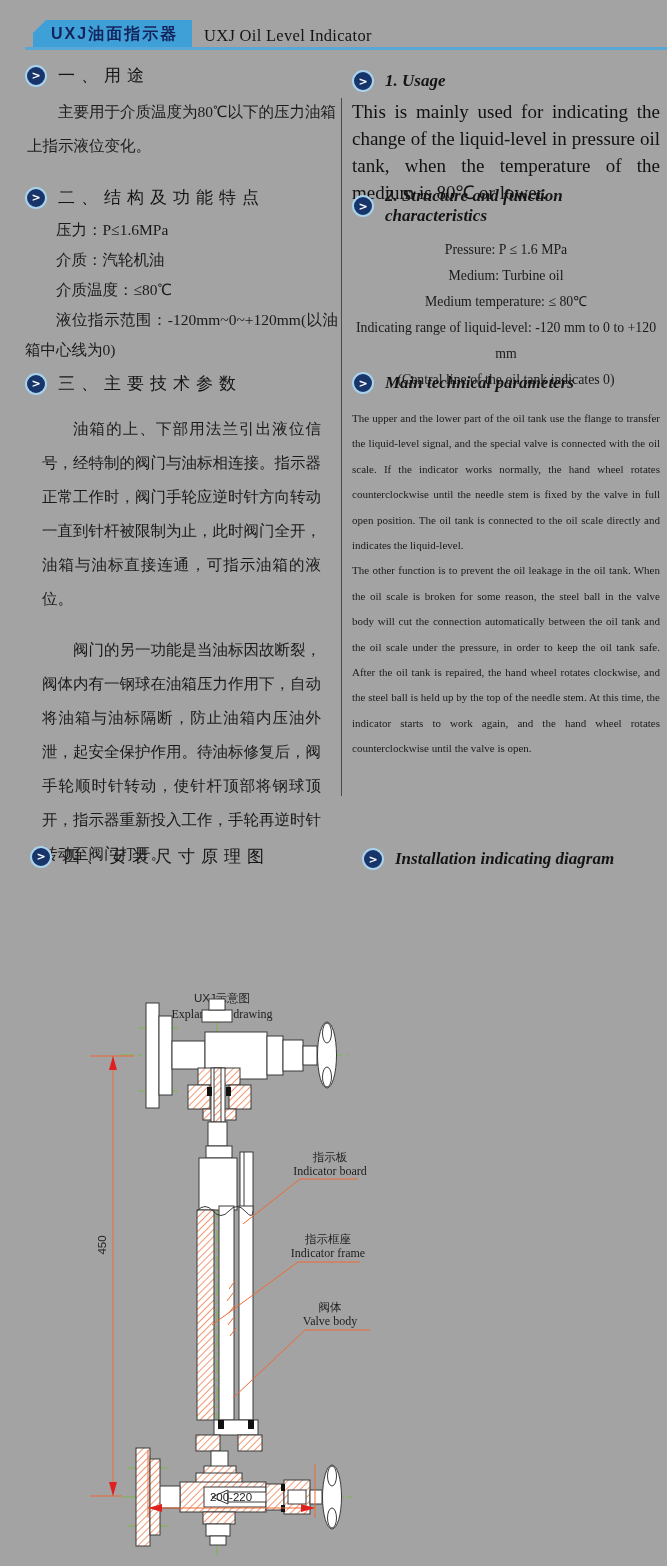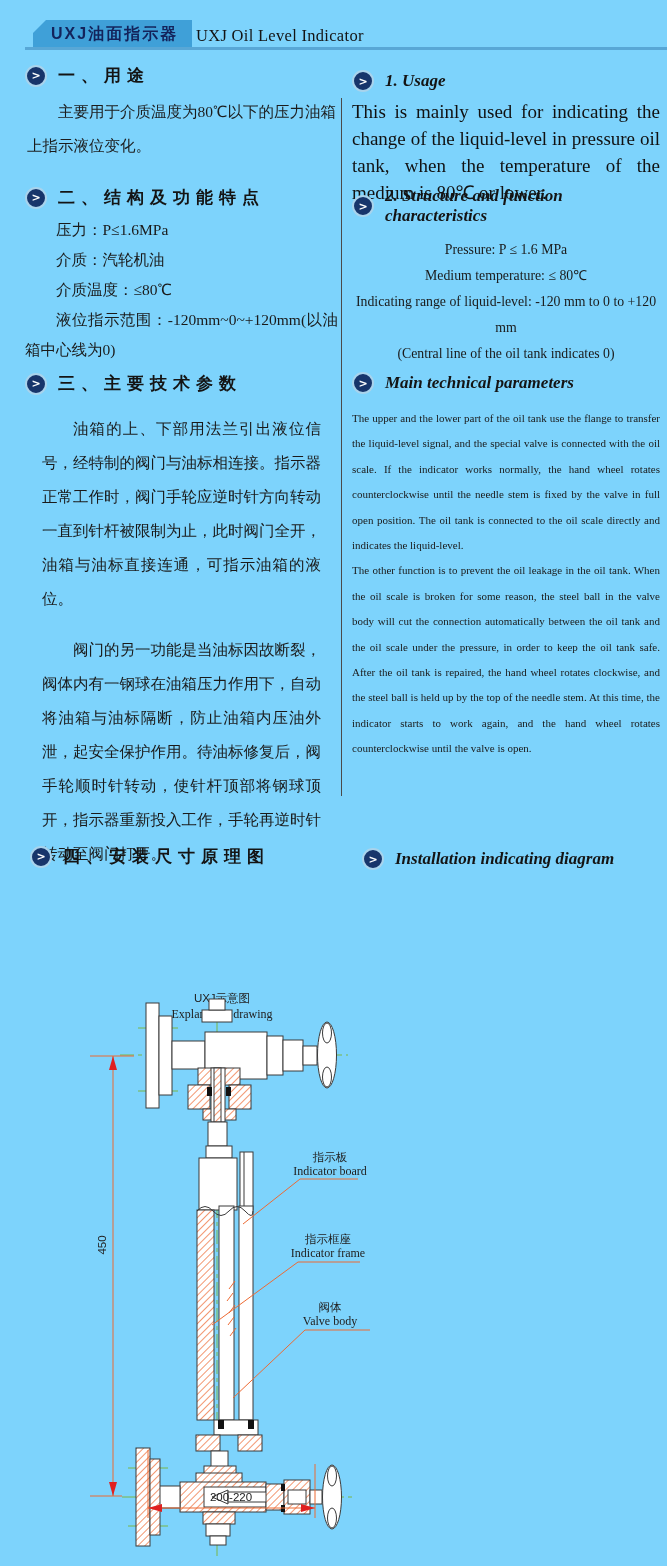--- a/index.html
+++ b/index.html
@@ -1,31 +1,31 @@
 <!DOCTYPE html>
 <html><head>
 <meta charset="utf-8">
 <style>
   html,body { margin:0; padding:0; background:#ffffff; }
   .page {
-    position:relative; width:667px; height:1566px; background:#7dd3fc;
+    position:relative; width:667px; height:1566px; background:#a3a3a3;
     font-family:"Liberation Serif", serif; color:#1a1a1a; overflow:hidden;
   }
 
   
   .badge {
     position:absolute; left:33px; top:20px;
     background:#3fa0d8; color:#13235b;
     font-family:"Liberation Sans", sans-serif;
     font-weight:bold; font-size:16px; letter-spacing:2px;
     padding:4px 14px 5px 18px;
     clip-path:polygon(13px 0, 100% 0, 100% 100%, 0 100%, 0 13px);
   }
   .header-title {
-    position:absolute; left:196px; top:26px;
+    position:absolute; left:204px; top:26px;
     font-size:16.5px; color:#141414; letter-spacing:0.3px;
   }
   .header-rule {
     position:absolute; left:25px; top:47px; width:642px; height:3px;
     background:#58a7d6;
   }
   .col-divider {
     position:absolute; left:341px; top:98px; width:1px; height:698px;
     background:#4a4a4a;
   }
@@ -33,21 +33,21 @@
   
   .sec { position:absolute; }
   .sec-heading { display:flex; align-items:center; gap:11px; margin:0 0 8px 0; }
   .icon-circle {
     width:18px; height:18px; border-radius:50%;
     background:#17356b; border:2.5px solid #a9d3ec;
     color:#fff; display:flex; align-items:center; justify-content:center;
     font-family:"DejaVu Sans", sans-serif; font-size:11px; font-weight:bold;
     flex:0 0 auto; line-height:1;
   }
-  .h-cn { font-size:17px; font-weight:bold; letter-spacing:6px; color:#141414; }
+  .h-cn { font-size:17px; font-weight:normal; letter-spacing:6px; color:#141414; }
   .h-en { font-size:17px; font-weight:bold; font-style:italic; color:#141414; }
 
   .cn-body { font-size:15.5px; line-height:34px; text-align:justify; color:#1c1c1c; margin:0; }
   .cn-body p { margin:2px; text-indent:2em; }
   .cn-lines p { margin:0; text-indent:2em; font-size:15.5px; line-height:30px; text-align:justify; }
   .cn-para { font-size:15.5px; line-height:34px; text-align:justify; text-indent:2em; margin:17px; }
   .cn-para + .cn-para { margin-top:8px; }
 
   .en-body { font-size:19px; line-height:27px; text-align:justify; color:#111; margin:0; }
   .en-lines p { margin:0; font-size:13.8px; line-height:26px;text-align:center; }
@@ -129,20 +129,21 @@
     <p class="en-body">This is mainly used for indicating the change of the liquid-level in pressure oil tank, when the temperature of the medium is 80℃ or lower.</p>
   </div>
 
   <div class="sec" id="sec-r2">
     <div class="sec-heading">
       <span class="icon-circle">&gt;</span>
       <span class="h-en">2. Structure and function characteristics</span>
     </div>
     <div class="en-lines">
       <p>Pressure: P ≤ 1.6 MPa</p>
+      <p>Medium: Turbine oil</p>
       <p>Medium temperature: ≤ 80℃</p>
       <p>Indicating range of liquid-level: -120 mm to 0 to +120 mm</p>
       <p>(Central line of the oil tank indicates 0)</p>
     </div>
   </div>
 
   <div class="sec" id="sec-r3">
     <div class="sec-heading">
       <span class="icon-circle">&gt;</span>
       <span class="h-en">Main technical parameters</span>

